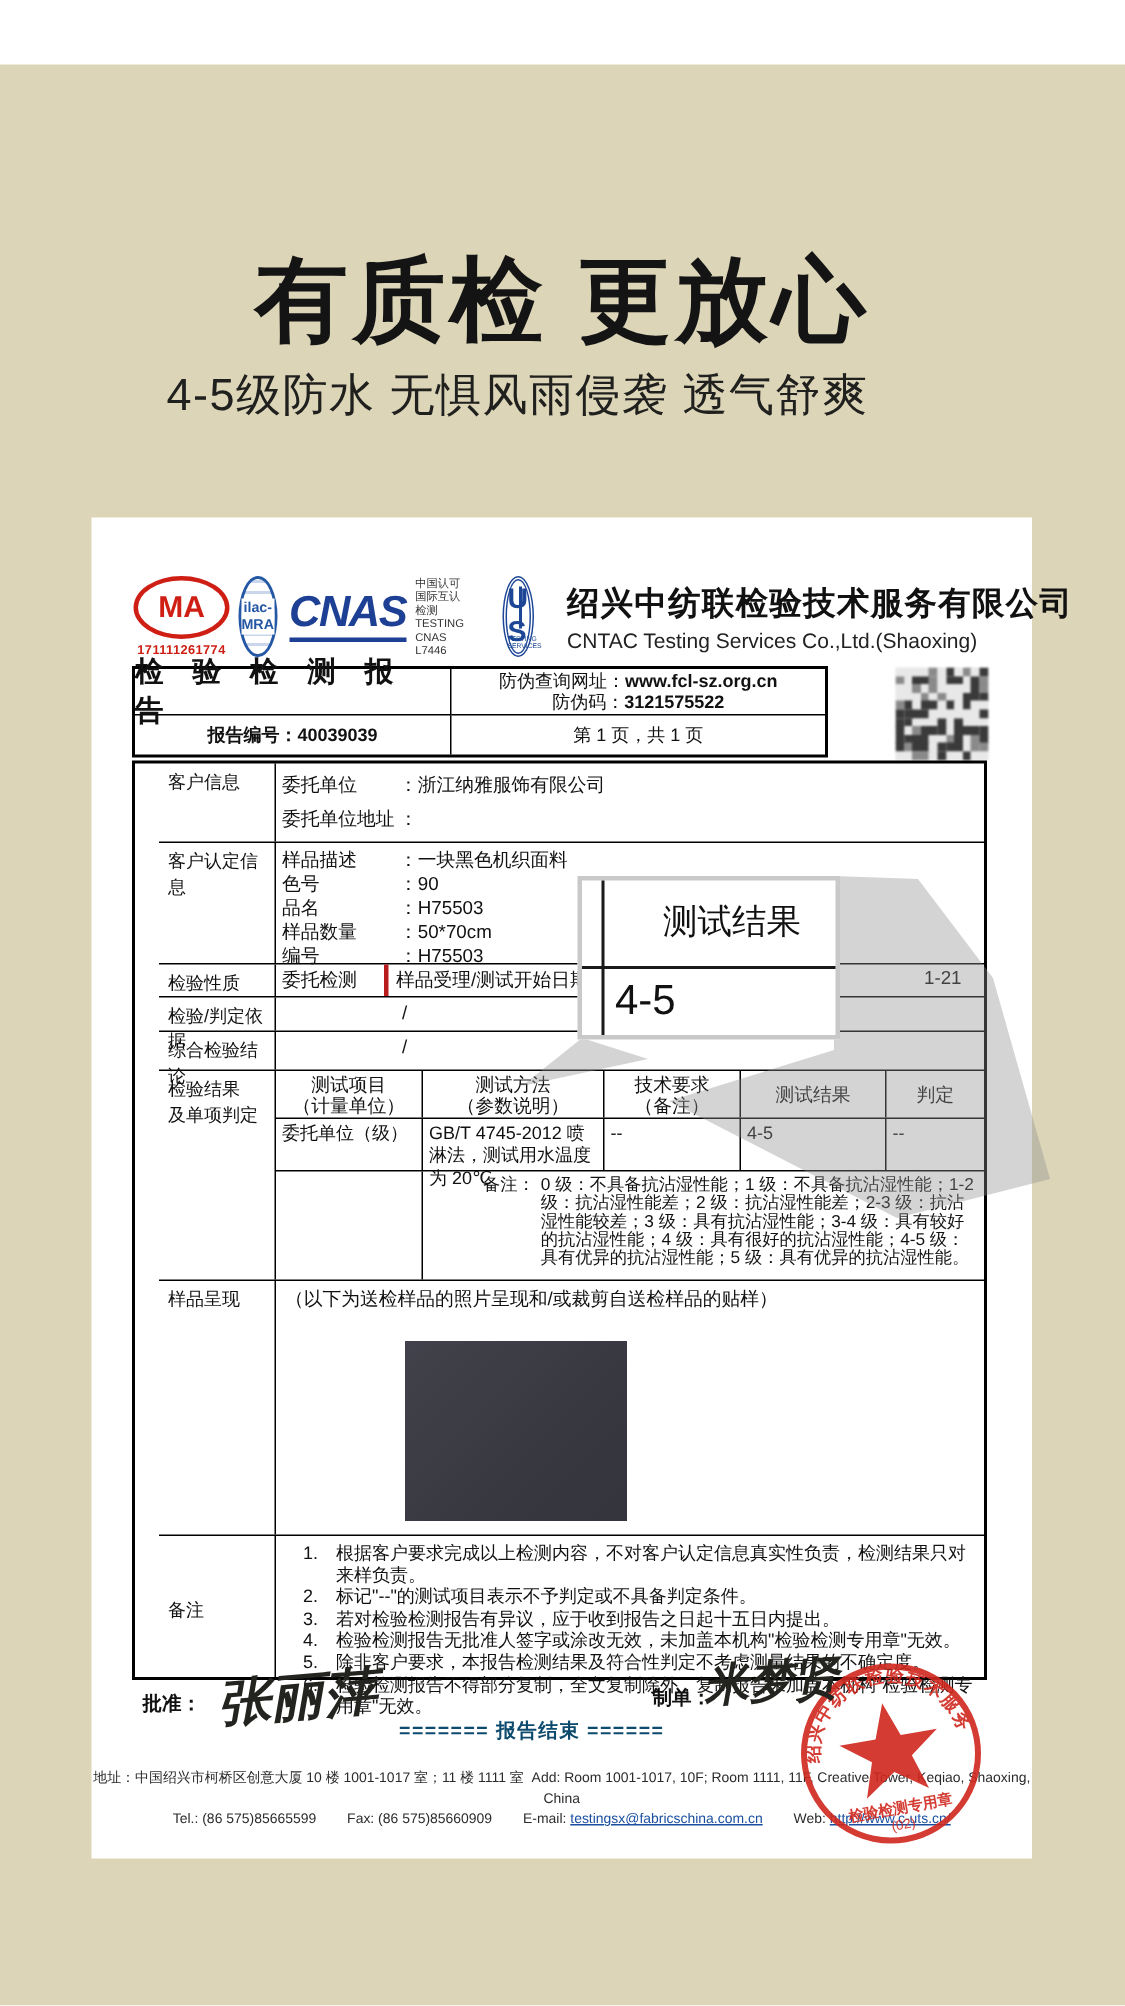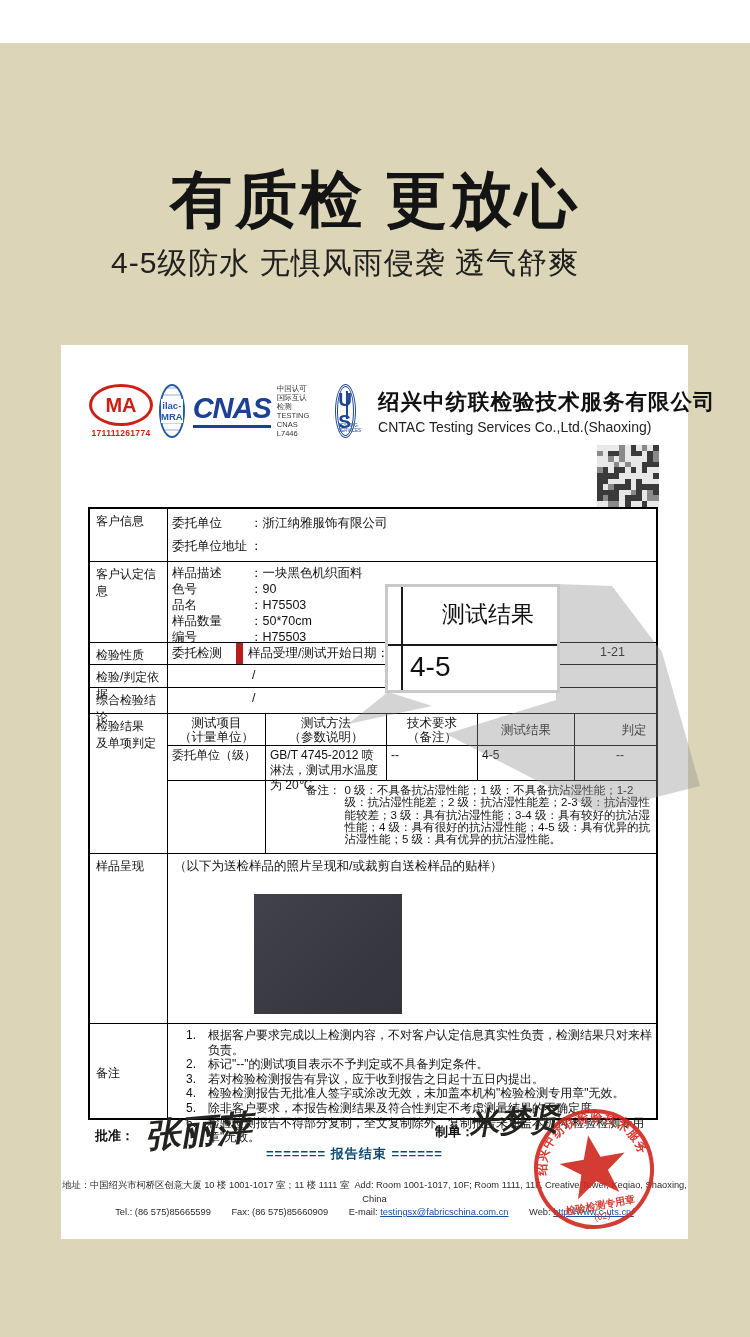--- a/index.html
+++ b/index.html
@@ -38,48 +38,48 @@
     display:grid;grid-template-columns:211px 1fr;grid-template-rows:31px 1fr;}
   .hdr-table>div{box-sizing:border-box;display:flex;align-items:center;justify-content:center;font-size:12px;color:#111;}
   .hc1r1{border-right:1px solid #000;border-bottom:1px solid #000;font-size:19px !important;font-weight:800;letter-spacing:7px;}
   .hc2r1{border-bottom:1px solid #000;flex-direction:column;line-height:14px;}
   .hc1r2{border-right:1px solid #000;font-weight:800;}
   .hdr-b{font-weight:700;}
   .qr{position:absolute;left:536px;top:100px;width:62px;height:62px;background:#eee;overflow:hidden;filter:blur(.7px);}
   .qr span{position:absolute;}
   
   .main-table{position:absolute;left:27px;top:162px;width:570px;border:2px solid #000;box-sizing:border-box;
-    font-size:12.5px;color:#111;}
+    font-size:12.5px;color:#111;padding-left:16px;}
   .row{display:flex;border-bottom:1px solid #000;box-sizing:border-box;}
   .row:last-child{border-bottom:none;}
   .c-sec{width:78px;box-sizing:border-box;border-right:1px solid #000;padding:4px 2px 0 6px;font-size:12px;}
   .kv-line{display:flex;line-height:16px;}
   .kv-k{width:82px;padding-left:4px;box-sizing:border-box;}
   .r1{height:53px;}
   .r1 .kv-line{line-height:23px;}
   .r1 .body,.r2 .body{padding-top:3px;flex:1;}
   .r2{height:81px;}
   .r3{height:22px;}
-  .r3 .cell-mid{width:75px;box-sizing:border-box;border-right:7px solid #b91c1c;padding:2px 0 0 4px;}
+  .r3 .cell-mid{width:75px;box-sizing:border-box;border-right:3px solid #b91c1c;padding:2px 0 0 4px;}
   .r3 .cell-rest{flex:1;position:relative;padding:2px 0 0 5px;}
   .date-tail{position:absolute;left:357px;top:2px;}
   .r4{height:23px;}
   .r5{height:26px;}
   .slash-cell{flex:1;padding:3px 0 0 84px;}
   .r-results{height:140px;}
   .results-right{flex:1;display:flex;flex-direction:column;}
   .res-head{height:32px;display:flex;border-bottom:1px solid #000;box-sizing:border-box;text-align:center;}
   .res-head>div{display:flex;align-items:center;justify-content:center;line-height:14px;box-sizing:border-box;}
   .res-row{height:35px;display:flex;border-bottom:1px solid #000;box-sizing:border-box;}
   .res-row>div{box-sizing:border-box;padding:2px 3px 0 4px;line-height:15px;font-size:12px;}
   .cw1{width:98px;border-right:1px solid #000;}
   .cw2{width:121px;border-right:1px solid #000;}
   .cw3{width:91px;border-right:1px solid #000;}
   .cw4{width:97px;border-right:1px solid #000;}
-  .cw5{flex:1;margin-left:37px;}
+  .cw5{flex:1;}
   .res-remark{flex:1;display:flex;}
   .rem-spacer{width:98px;border-right:1px solid #000;box-sizing:border-box;}
   .rem-cell{flex:1;display:flex;padding:3px 4px 0 24px;box-sizing:border-box;font-size:11.5px;line-height:12.3px;}
   .rem-label{flex:none;margin-right:4px;margin-left:16px;}
   .rem-text{margin:0;}
   .r9{height:170px;}
   .r9 .body{flex:1;position:relative;padding:4px 6px;}
   .swatch{position:absolute;left:86px;top:40px;width:148px;height:120px;
     background:linear-gradient(135deg,#42424c 0%,#393941 55%,#34343c 100%);}
   .r10{height:94px;}
@@ -140,20 +140,32 @@
         <span class="uts-letters">U S</span>
         <span class="uts-ring">TESTING SERVICES</span>
       </div>
       <div class="vdiv"></div>
       <div class="company">
         <div class="company-cn">绍兴中纺联检验技术服务有限公司</div>
         <div class="company-en">CNTAC Testing Services Co.,Ltd.(Shaoxing)</div>
       </div>
     </div>
 
+    <div class="hdr-table">
+      <div class="hc1r1">检 验 检 测 报 告</div>
+      <div class="hc2r1">
+        <div><span>防伪查询网址：</span><span class="hdr-b">www.fcl-sz.org.cn</span></div>
+        <div><span>防伪码：</span><span class="hdr-b">3121575522</span></div>
+      </div>
+      <div class="hc1r2">
+        <span>报告编号：</span>
+        <span>40039039</span>
+      </div>
+      <div class="hc2r2">第 1 页，共 1 页</div>
+    </div>
     <div class="qr">
         <span style="left: 0px; top: 0px; width: 6px; height: 6px; background: rgb(232, 232, 232);"></span>
         <span style="left: 5.6px; top: 0px; width: 6px; height: 6px; background: rgb(232, 232, 232);"></span>
         <span style="left: 11.2px; top: 0px; width: 6px; height: 6px; background: rgb(232, 232, 232);"></span>
         <span style="left: 16.8px; top: 0px; width: 6px; height: 6px; background: rgb(232, 232, 232);"></span>
         <span style="left: 22.4px; top: 0px; width: 6px; height: 6px; background: rgb(138, 138, 138);"></span>
         <span style="left: 28px; top: 0px; width: 6px; height: 6px; background: rgb(232, 232, 232);"></span>
         <span style="left: 33.6px; top: 0px; width: 6px; height: 6px; background: rgb(58, 58, 58);"></span>
         <span style="left: 39.2px; top: 0px; width: 6px; height: 6px; background: rgb(232, 232, 232);"></span>
         <span style="left: 44.8px; top: 0px; width: 6px; height: 6px; background: rgb(138, 138, 138);"></span>

